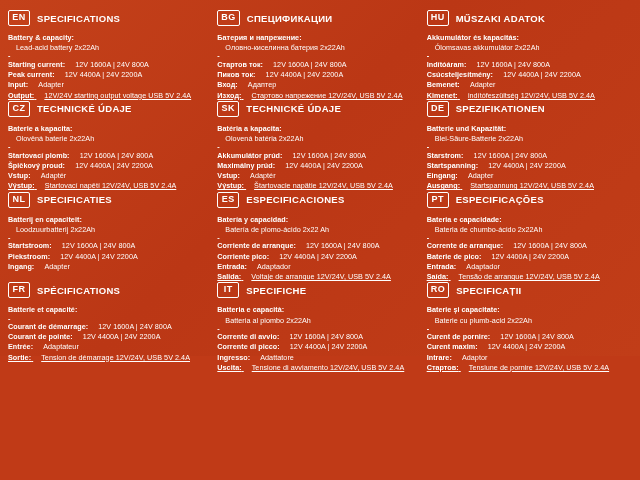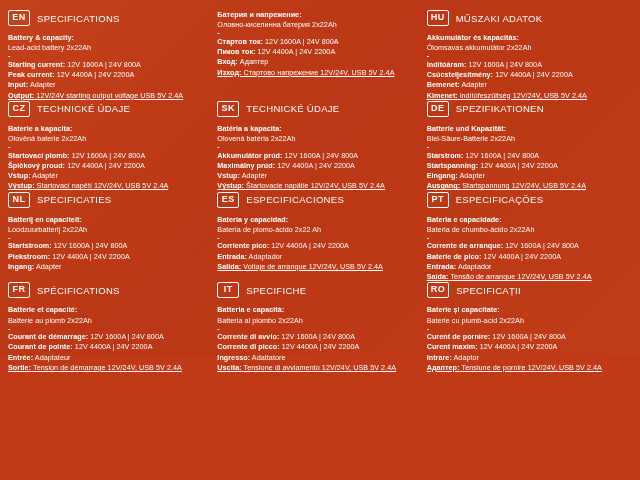--- a/index.html
+++ b/index.html
@@ -48,39 +48,40 @@
     font-size: 9px;
     font-weight: bold;
     letter-spacing: 0.5px;
     line-height: 1;
     padding: 2px 3px 3px 3px;
     min-width: 14px;
     text-align: center;
   }
   .title {
     font-size: 9.5px;
-    font-weight: normal;
+    font-weight: bold;
     letter-spacing: 0.3px;
     text-transform: uppercase;
     white-space: nowrap;
   }
   .body {
     font-size: 7.2px;
     line-height: 1.42;
     letter-spacing: 0.05px;
   }
   .row {
     white-space: nowrap;
     overflow: visible;
   }
   .lbl {
     font-weight: bold;
   }
   .val {
     font-weight: normal;
+    margin-left: 8px;
   }
   .dash {
     font-weight: bold;
     line-height: 0.9;
     font-size: 7.2px;
   }
   .wrap2 {
     white-space: normal;
     text-decoration: underline;
   }
@@ -101,20 +102,24 @@
         <div class="row val">Lead-acid battery 2x22Ah</div>
         <div class="dash">-</div>
         <div class="row"><span class="lbl">Starting current:</span> <span class="val">12V 1600A | 24V 800A</span></div>
         <div class="row"><span class="lbl">Peak current:</span> <span class="val">12V 4400A | 24V 2200A</span></div>
         <div class="row"><span class="lbl">Input:</span> <span class="val">Adapter</span></div>
         <div class="row wrap2"><span class="lbl">Output:</span> <span class="val">12V/24V starting output voltage USB 5V 2.4A</span></div>
       </div>
     </div>
 
     <div class="block">
+      <div class="head">
+        <span class="lang">BG</span>
+        <span class="title">СПЕЦИФИКАЦИИ</span>
+      </div>
       <div class="body">
         <div class="row lbl">Батерия и напрежение:</div>
         <div class="row val">Оловно-киселинна батерия 2x22Ah</div>
         <div class="dash">-</div>
         <div class="row"><span class="lbl">Стартов ток:</span> <span class="val">12V 1600A | 24V 800A</span></div>
         <div class="row"><span class="lbl">Пиков ток:</span> <span class="val">12V 4400A | 24V 2200A</span></div>
         <div class="row"><span class="lbl">Вход:</span> <span class="val">Адаптер</span></div>
         <div class="row wrap2"><span class="lbl">Изход:</span> <span class="val">Стартово напрежение 12V/24V, USB 5V 2.4A</span></div>
       </div>
     </div>
@@ -200,20 +205,21 @@
 
     <div class="block">
       <div class="head">
         <span class="lang">ES</span>
         <span class="title">ESPECIFICACIONES</span>
       </div>
       <div class="body">
         <div class="row lbl">Batería y capacidad:</div>
         <div class="row val">Batería de plomo-ácido 2x22 Ah</div>
         <div class="dash">-</div>
+        <div class="row"><span class="lbl">Corriente de arranque:</span> <span class="val">12V 1600A | 24V 800A</span></div>
         <div class="row"><span class="lbl">Corriente pico:</span> <span class="val">12V 4400A | 24V 2200A</span></div>
         <div class="row"><span class="lbl">Entrada:</span> <span class="val">Adaptador</span></div>
         <div class="row wrap2"><span class="lbl">Salida:</span> <span class="val">Voltaje de arranque 12V/24V, USB 5V 2.4A</span></div>
       </div>
     </div>
 
     <div class="block">
       <div class="head">
         <span class="lang">PT</span>
         <span class="title">ESPECIFICAÇÕES</span>
@@ -229,21 +235,20 @@
       </div>
     </div>
 
     <div class="block">
       <div class="head">
         <span class="lang">FR</span>
         <span class="title">SPÉCIFICATIONS</span>
       </div>
       <div class="body">
         <div class="row lbl">Batterie et capacité:</div>
-        <div class="row val">Batterie au plomb 2x22Ah</div>
         <div class="dash">-</div>
         <div class="row"><span class="lbl">Courant de démarrage:</span> <span class="val">12V 1600A | 24V 800A</span></div>
         <div class="row"><span class="lbl">Courant de pointe:</span> <span class="val">12V 4400A | 24V 2200A</span></div>
         <div class="row"><span class="lbl">Entrée:</span> <span class="val">Adaptateur</span></div>
         <div class="row wrap2"><span class="lbl">Sortie:</span> <span class="val">Tension de démarrage 12V/24V, USB 5V 2.4A</span></div>
       </div>
     </div>
 
     <div class="block">
       <div class="head">
@@ -266,18 +271,18 @@
         <span class="lang">RO</span>
         <span class="title">SPECIFICAȚII</span>
       </div>
       <div class="body">
         <div class="row lbl">Baterie și capacitate:</div>
         <div class="row val">Baterie cu plumb-acid 2x22Ah</div>
         <div class="dash">-</div>
         <div class="row"><span class="lbl">Curent de pornire:</span> <span class="val">12V 1600A | 24V 800A</span></div>
         <div class="row"><span class="lbl">Curent maxim:</span> <span class="val">12V 4400A | 24V 2200A</span></div>
         <div class="row"><span class="lbl">Intrare:</span> <span class="val">Adaptor</span></div>
-        <div class="row wrap2"><span class="lbl">Адаптер:</span> <span class="val">Tensiune de pornire 12V/24V, USB 5V 2.4A</span></div>
+        <div class="row wrap2"><span class="lbl">Стартов:</span> <span class="val">Tensiune de pornire 12V/24V, USB 5V 2.4A</span></div>
       </div>
     </div>
 
   </div>
 </div>
 
 </body></html>

